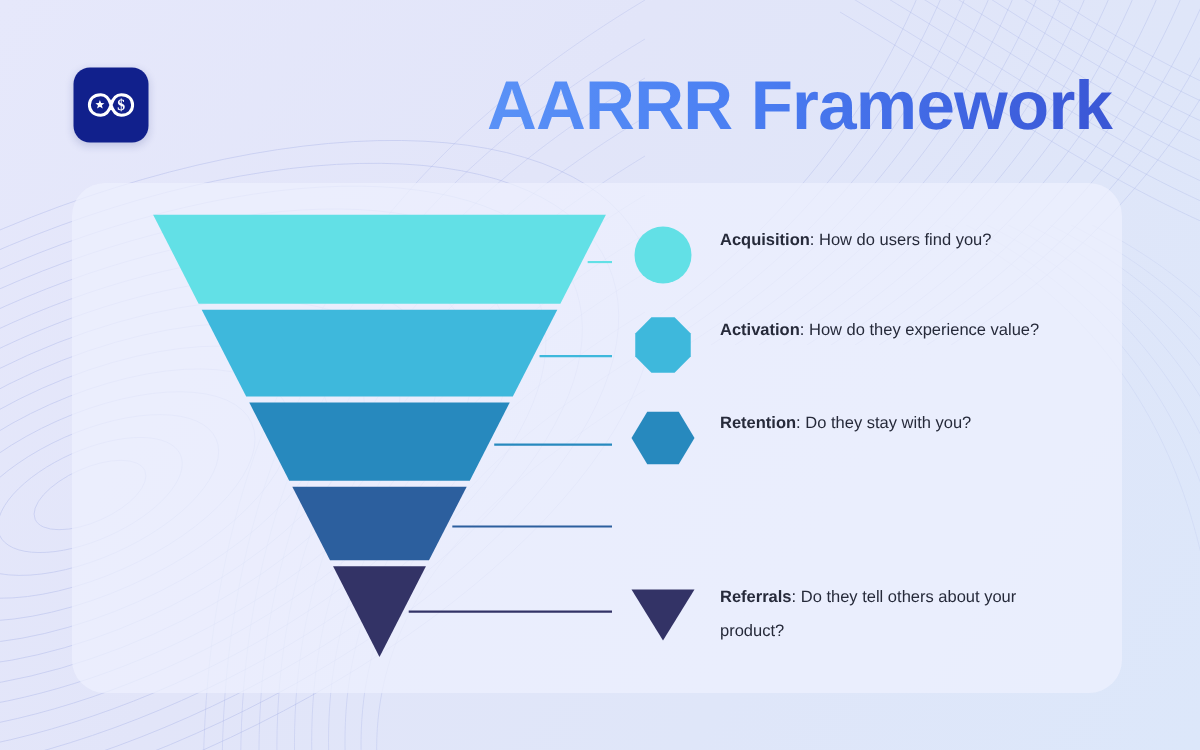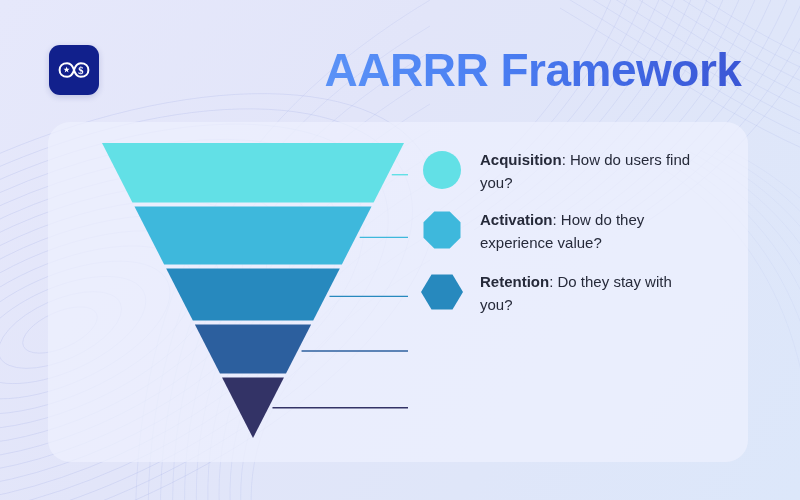--- a/index.html
+++ b/index.html
@@ -119,21 +119,21 @@
     width: 300px;
   }
   .marker {
     flex: 0 0 auto;
     width: 44px;
     height: 44px;
     display: block;
   }
   .legend-text {
     margin-left: 16px;
-    font-size: 15px;
+    font-size: 11px;
     line-height: 22.5px;
     color: #262a3a;
     padding-top: 1px;
     max-width: 218px;
   }
   .legend-text .lbl {
     font-weight: bold;
   }
 </style>
 </head>
@@ -260,15 +260,21 @@
           <polygon points="40.5,29.7 29.7,40.5 14.3,40.5 3.5,29.7 3.5,14.3 14.3,3.5 29.7,3.5 40.5,14.3" fill="#3eb8dc"></polygon>
         </svg>
         <div class="legend-text"><span class="lbl">Activation</span><span>: </span><span>How do they experience value?</span></div>
       </div>
       <div class="legend-row" style="top: 130px;">
         <svg class="marker" viewBox="0 0 44 44">
           <polygon points="43.0,22.0 32.5,39.5 11.5,39.5 1.0,22.0 11.5,4.5 32.5,4.5" fill="#2789be"></polygon>
         </svg>
         <div class="legend-text"><span class="lbl">Retention</span><span>: </span><span>Do they stay with you?</span></div>
       </div>
+      <div class="legend-row" style="top: 246px;">
+        <svg class="marker" viewBox="0 0 44 44">
+          <polygon points="1,7 43,7 22,41" fill="#333366"></polygon>
+        </svg>
+        <div class="legend-text"><span class="lbl">Referrals</span><span>: </span><span>Do they tell others about your product?</span></div>
+      </div>
     </div>
 
 </div>
 
 </body></html>

